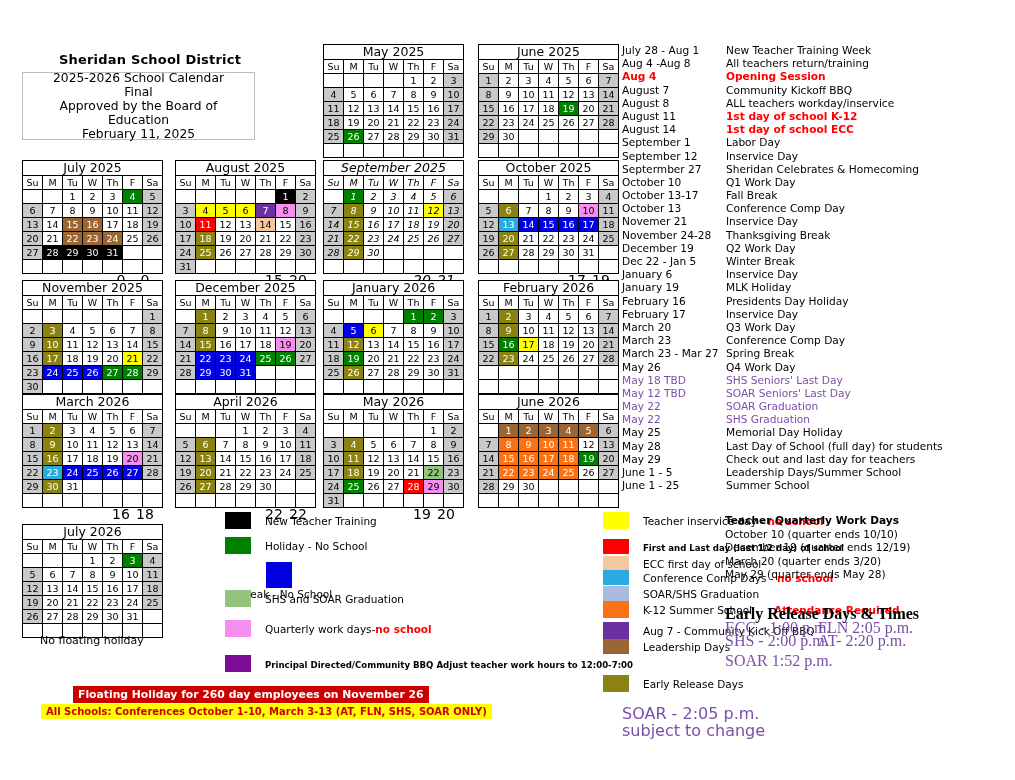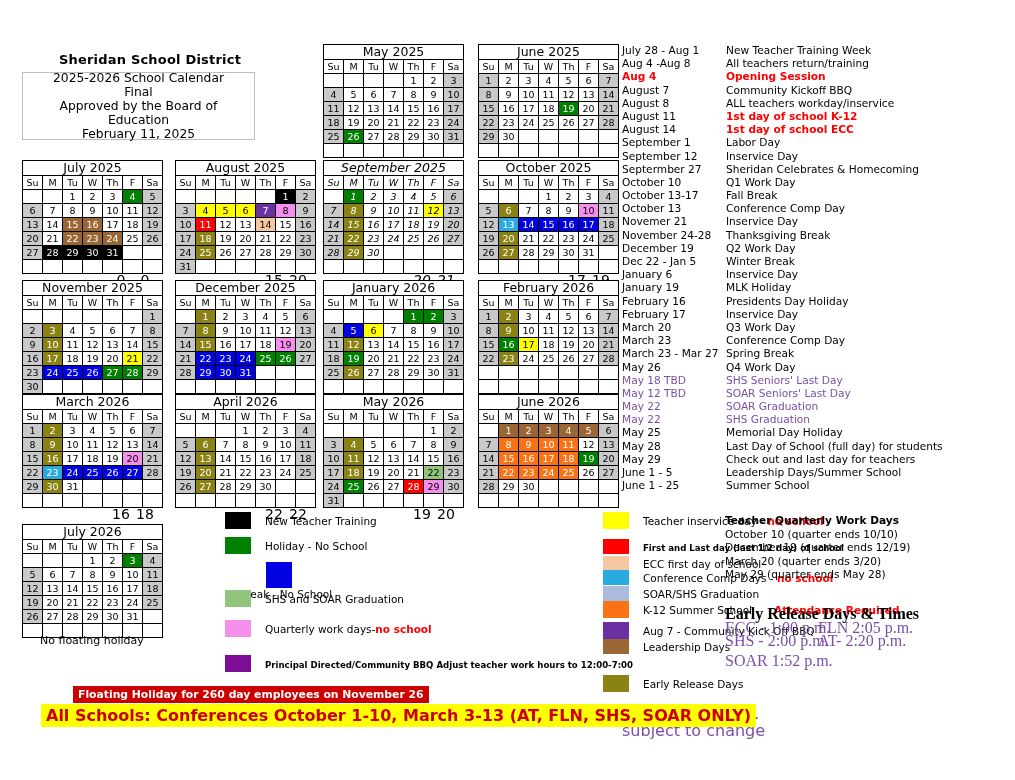--- a/index.html
+++ b/index.html
@@ -94,21 +94,21 @@
   #early .col2{position:absolute;left:93px;}
   #soarnote{left:622px;top:705px;font-size:16px;line-height:17px;color:#7b4ea8;}
 
   
   #banner1{
     left:73px;top:686px;background:#cc0000;color:#fff;
     font-size:10.8px;font-weight:bold;padding:2px 5px;white-space:nowrap;
   }
   #banner2{
     left:41px;top:704px;background:#ffff00;color:#cc0000;
-    font-size:16px;font-weight:bold;padding:2px 5px;white-space:nowrap;
+    font-size:10px;font-weight:bold;padding:2px 5px;white-space:nowrap;
   }
   #nofloat{left:40px;top:634px;font-size:11px;}
 </style>
 </head>
 <body>
 
 <div class="abs" id="district-title">Sheridan School District</div>
 
 <div class="abs" id="title-box">
   <div>2025-2026 School Calendar</div>

